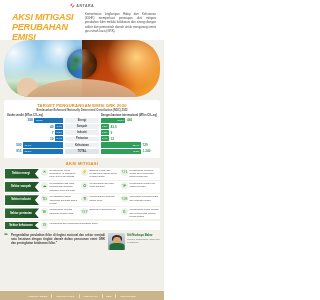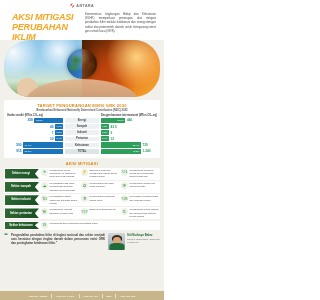--- a/index.html
+++ b/index.html
@@ -228,21 +228,21 @@
 <div class="page">
 
   <div class="header">
     <div class="brand">
       <span class="brand-mark"></span>
       <span class="brand-text">ANTARA</span>
     </div>
     <div class="head-cols">
       <div class="head-left">
         <div class="title-l1">AKSI MITIGASI</div>
-        <div class="title-l2">PERUBAHAN IKLIM</div>
+        <div class="title-l2">PERUBAHAN EMISI</div>
       </div>
       <div class="head-right">
         <div class="intro">Kementerian Lingkungan Hidup dan Kehutanan (KLHK) memperkuat penerapan aksi mitigasi perubahan iklim melalui kolaborasi dan sinergi dengan sektor dan pemerintah daerah untuk mengurangi emisi gas rumah kaca (GRK).</div>
       </div>
     </div>
   </div>
 
   <div class="hero">
     <div class="hero-left"></div>
     <div class="hero-right"></div>

